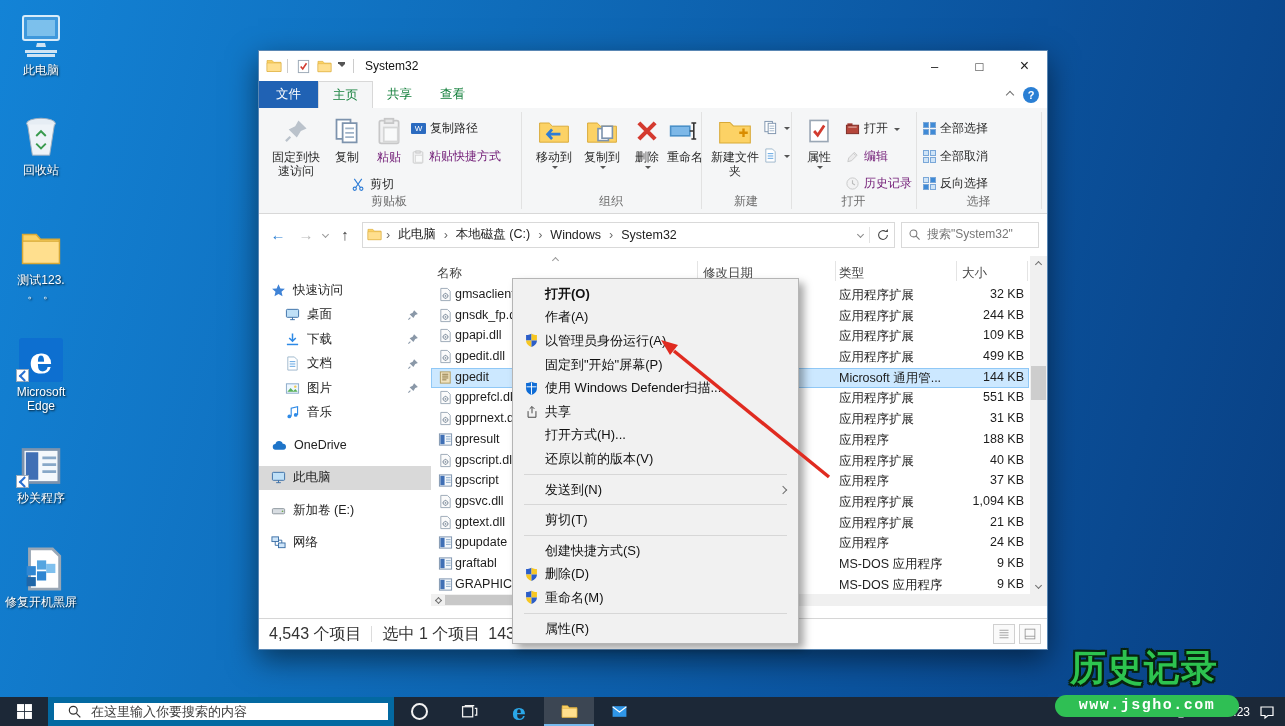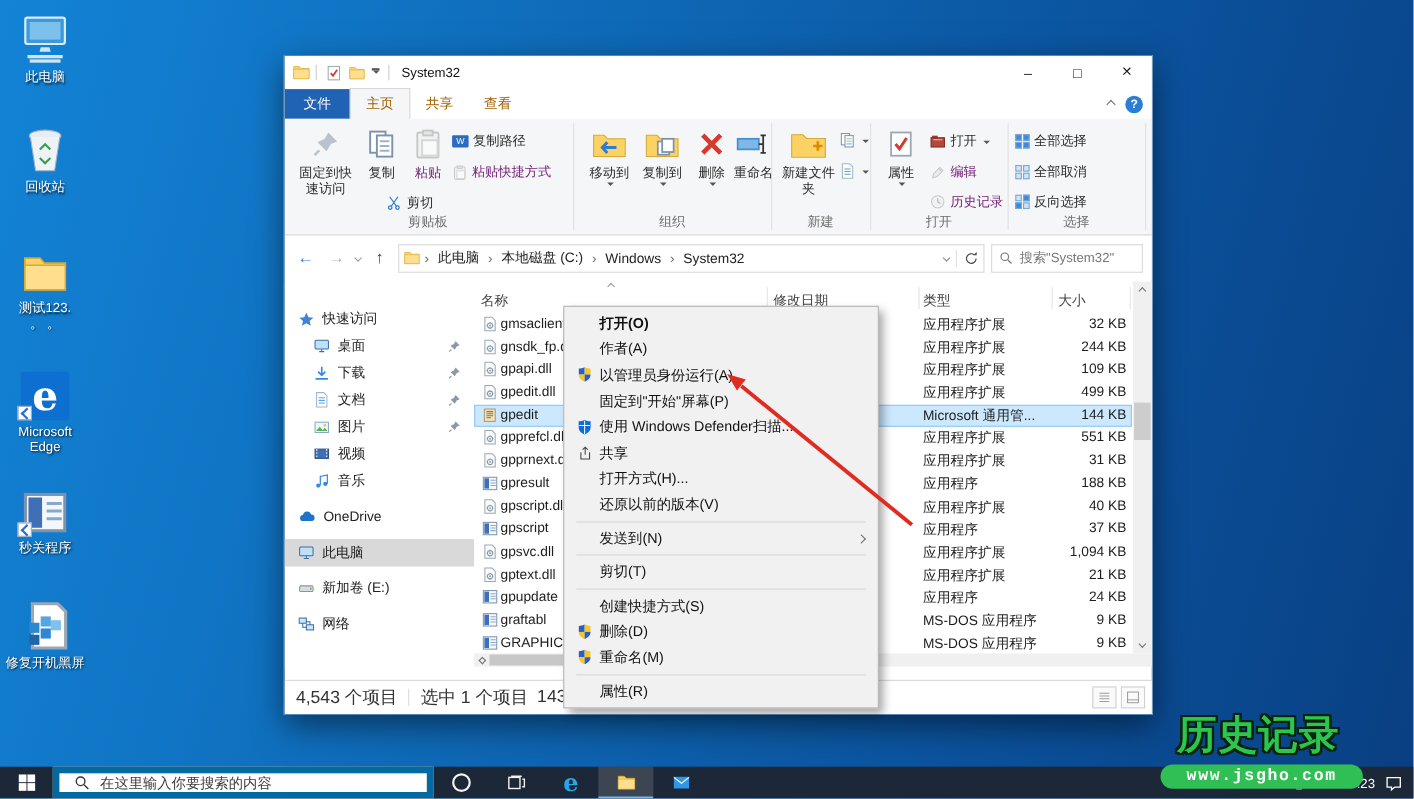--- a/index.html
+++ b/index.html
@@ -16,23 +16,23 @@
 
 .win{position:absolute;left:258px;top:50px;width:790px;height:600px;background:#fff;border:1px solid #5a87b4;box-shadow:0 10px 28px rgba(0,0,0,.5);z-index:10}
 .titlebar{height:30px;display:flex;align-items:center;padding-left:7px;background:#fff}
 .qat-sep{width:1px;height:14px;background:#ccc;margin:0 5px}
 .title-txt{font-size:12px;margin-left:6px;color:#111}
 .caption{margin-left:auto;display:flex;height:30px}
 .capbtn{width:45px;height:30px;display:flex;align-items:center;justify-content:center;font-size:13px;color:#222}
 .tri{width:0;height:0;border:3.5px solid transparent;border-top-color:#555;display:inline-block;margin-left:2px;position:relative;top:2px}
 .tri.sm{border-width:3px}
 
-.tabrow{height:27px;display:flex;align-items:flex-end;background:#fff;position:relative}
+.tabrow{height:27px;display:flex;align-items:flex-start;background:#fff;position:relative}
 .tab-file{background:#2062b4;color:#fff;padding:5px 17px;font-size:12.5px}
-.tab{padding:5px 14px;font-size:12.5px;color:#a16207}
+.tab{padding:5px 14px;font-size:12.5px;color:#15803d}
 .tab.active{background:#f5f6f7;border:1px solid #d8d8d8;border-bottom:none}
 .tab-right{position:absolute;right:8px;top:6px;display:flex;align-items:center;gap:10px}
 .helpdot{width:16px;height:16px;border-radius:50%;background:#2a7fd4;color:#fff;font-size:11px;font-weight:bold;display:flex;align-items:center;justify-content:center}
 
 .ribbon{position:relative;height:106px;background:#f5f6f7;border-bottom:1px solid #d8d8d8}
 .gsep{position:absolute;top:4px;bottom:4px;width:1px;background:#e2e2e2}
 .gname{position:absolute;bottom:3px;font-size:12px;color:#6d6d6d;text-align:center}
 .rbig{position:absolute;top:6px;display:flex;flex-direction:column;align-items:center;font-size:12px;line-height:14px;text-align:center;color:#2b2b2b}
 .rbig .bic{height:34px;display:flex;align-items:center;justify-content:center;margin-bottom:2px}
 .rsm{position:absolute;display:flex;align-items:center;gap:4px;font-size:12px;color:#2b2b2b;white-space:nowrap}
@@ -628,26 +628,20 @@
           <svg width="15" height="15" viewBox="0 0 16 16">
             <use href="#s-pic"></use>
           </svg>
           <span>图片</span>
           <svg class="npin" width="12" height="12" viewBox="0 0 16 16">
             <use href="#s-pin"></use>
           </svg>
         </div>
       <div class="nitem">
           <svg width="15" height="15" viewBox="0 0 16 16">
-            <use href="#s-vid"></use>
-          </svg>
-          <span>视频</span>
-        </div>
-      <div class="nitem">
-          <svg width="15" height="15" viewBox="0 0 16 16">
             <use href="#s-music"></use>
           </svg>
           <span>音乐</span>
         </div>
       <div class="nitem lv0" style="margin-top:8px">
           <svg width="16" height="15" viewBox="0 0 16 16">
             <use href="#s-cloud"></use>
           </svg>
           <span>OneDrive</span>
         </div>

